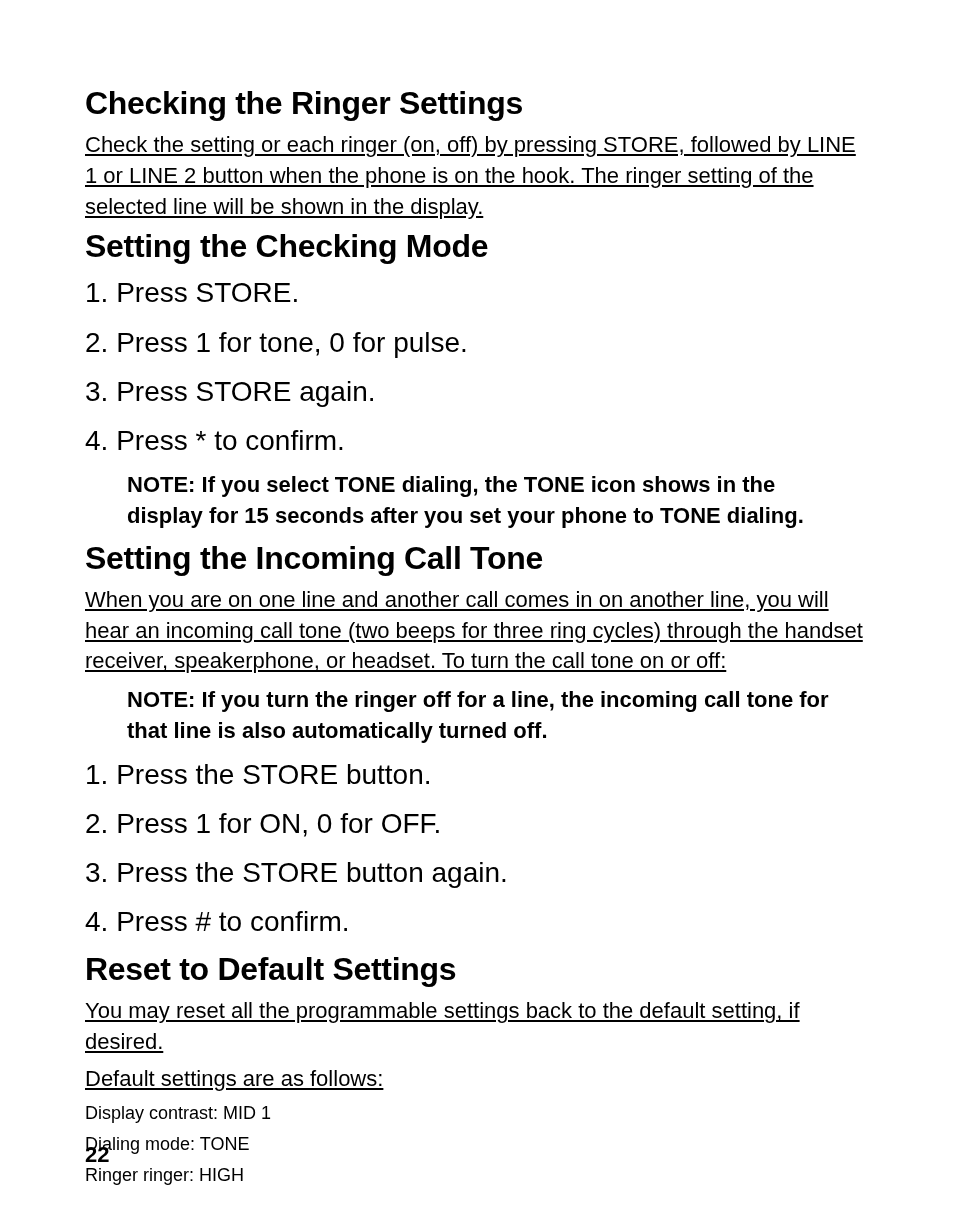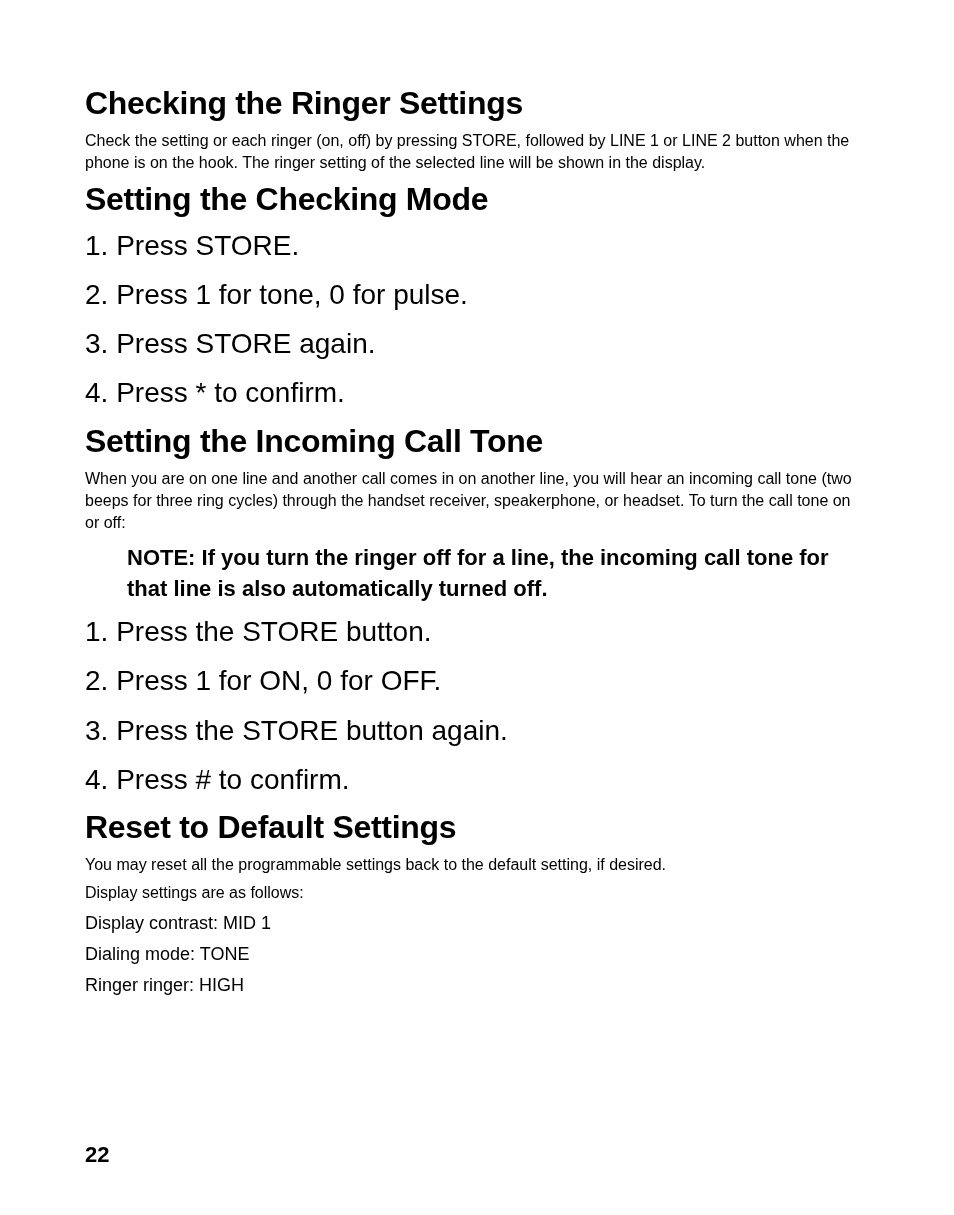--- a/index.html
+++ b/index.html
@@ -20,24 +20,25 @@
       font-size: 32px;
       font-weight: bold;
       margin-bottom: 8px;
       margin-top: 10px;
       letter-spacing: -0.3px;
     }
     h2:first-of-type {
       margin-top: 0;
     }
     .body-text {
-      font-size: 16px;
+      font-size: 22px;
       line-height: 1.4;
       margin-bottom: 6px;
       font-weight: 300;
+      text-decoration: underline;
     }
     .list-item {
       font-size: 28px;
       line-height: 1.4;
       margin-bottom: 10px;
       font-weight: 300;
     }
     .note {
       font-size: 22px;
       font-weight: bold;
@@ -71,34 +72,35 @@
   <h2>Checking the Ringer Settings</h2>
   <p class="body-text">Check the setting or each ringer (on, off) by pressing STORE, followed by LINE 1 or LINE 2 button when the phone is on the hook. The ringer setting of the selected line will be shown in the display.</p>
 </div>
 
 <div class="section">
   <h2>Setting the Checking Mode</h2>
   <p class="list-item">1. Press STORE.</p>
   <p class="list-item">2. Press 1 for tone, 0 for pulse.</p>
   <p class="list-item">3. Press STORE again.</p>
   <p class="list-item">4. Press * to confirm.</p>
+  <p class="note">NOTE: If you select TONE dialing, the TONE icon shows in the display for 15 seconds after you set your phone to TONE dialing.</p>
 </div>
 
 <div class="section">
   <h2>Setting the Incoming Call Tone</h2>
   <p class="body-text">When you are on one line and another call comes in on another line, you will hear an incoming call tone (two beeps for three ring cycles) through the handset receiver, speakerphone, or headset. To turn the call tone on or off:</p>
   <p class="note">NOTE: If you turn the ringer off for a line, the incoming call tone for that line is also automatically turned off.</p>
   <p class="list-item">1. Press the STORE button.</p>
   <p class="list-item">2. Press 1 for ON, 0 for OFF.</p>
   <p class="list-item">3. Press the STORE button again.</p>
   <p class="list-item">4. Press # to confirm.</p>
 </div>
 
 <div class="section">
   <h2>Reset to Default Settings</h2>
   <p class="body-text">You may reset all the programmable settings back to the default setting, if desired.</p>
-  <p class="body-text">Display settings are as follows:</p>
+  <p class="body-text">Default settings are as follows:</p>
   <p class="default-item">Display contrast: MID 1</p>
   <p class="default-item">Dialing mode: TONE</p>
   <p class="default-item">Ringer ringer: HIGH</p>
 </div>
 
 <div class="page-number">22</div>
 
 </body></html>

